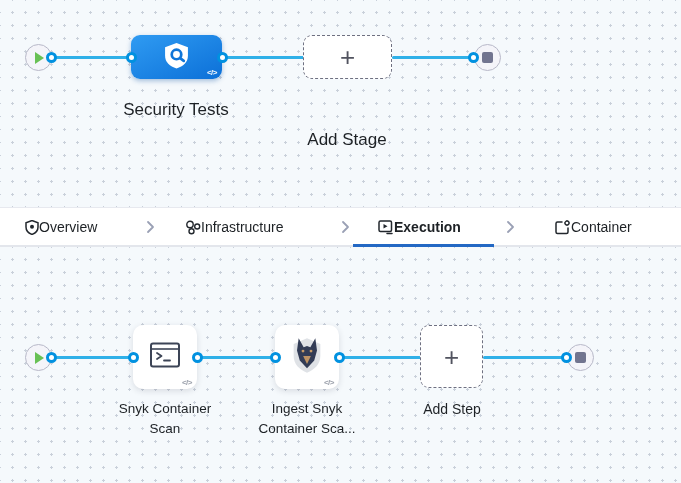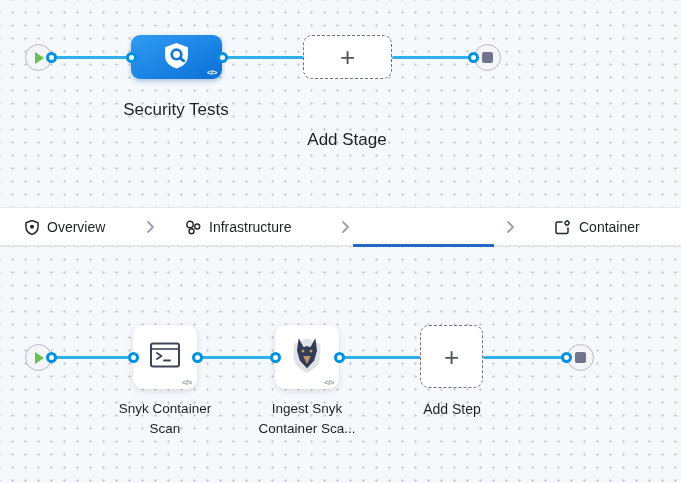--- a/index.html
+++ b/index.html
@@ -77,21 +77,21 @@
     font-size:17px; line-height:20px; color:#1d2125;
   }
 
   
   .tabbar {
     position:absolute; left:0; top:207px; width:681px; height:40px;
     background:#ffffff; border-top:1px solid #e7e9ef; border-bottom:2px solid #e3e6ec;
     z-index:10;
   }
   .tab {
-    position:absolute; top:0; height:38px; display:flex; align-items:center; gap:8px;
+    position:absolute; top:0; height:38px; display:flex; align-items:center; 
     font-size:14px; color:#1d2125; cursor:pointer; white-space:nowrap;
   }
   .tab.active { font-weight:bold; }
   .tab-underline {
     position:absolute; left:353px; bottom:-2px; width:141px; height:3px;
     background:#2368c4; z-index:11;
   }
   .tab-chevron {
     position:absolute; top:0; height:38px; display:flex; align-items:center;
     color:#9aa0b5; font-size:15px; font-weight:bold;
@@ -164,20 +164,28 @@
       </svg>
       <span>Infrastructure</span>
     </div>
 
     <div class="tab-chevron" style="left:341px;">
       <svg width="9" height="14" viewBox="0 0 9 14">
           <path d="M2 2 L7 7 L2 12" fill="none" stroke="#9aa0b5" stroke-width="1.8" stroke-linecap="round" stroke-linejoin="round"></path>
         </svg>
     </div>
 
+    <div class="tab active" style="left:378px;">
+      <svg class="ticon" width="16" height="15" viewBox="0 0 16 15">
+        <rect x="1" y="1" width="12.5" height="10.5" rx="1.5" fill="none" stroke="#22272d" stroke-width="1.5"></rect>
+        <path d="M5.5 4 L9.5 6.3 L5.5 8.6 Z" fill="#22272d"></path>
+        <path d="M9 13.5 H14" stroke="#22272d" stroke-width="1.5" stroke-linecap="round"></path>
+      </svg>
+      <span>Execution</span>
+    </div>
 
     <div class="tab-chevron" style="left:506px;">
       <svg width="9" height="14" viewBox="0 0 9 14">
           <path d="M2 2 L7 7 L2 12" fill="none" stroke="#9aa0b5" stroke-width="1.8" stroke-linecap="round" stroke-linejoin="round"></path>
         </svg>
     </div>
 
     <div class="tab" style="left:555px;">
       <svg class="ticon" width="16" height="15" viewBox="0 0 16 15">
         <path d="M13 8 V12 A1.5 1.5 0 0 1 11.5 13.5 H2.5 A1.5 1.5 0 0 1 1 12 V3.5 A1.5 1.5 0 0 1 2.5 2 H7" fill="none" stroke="#22272d" stroke-width="1.5" stroke-linecap="round"></path>

